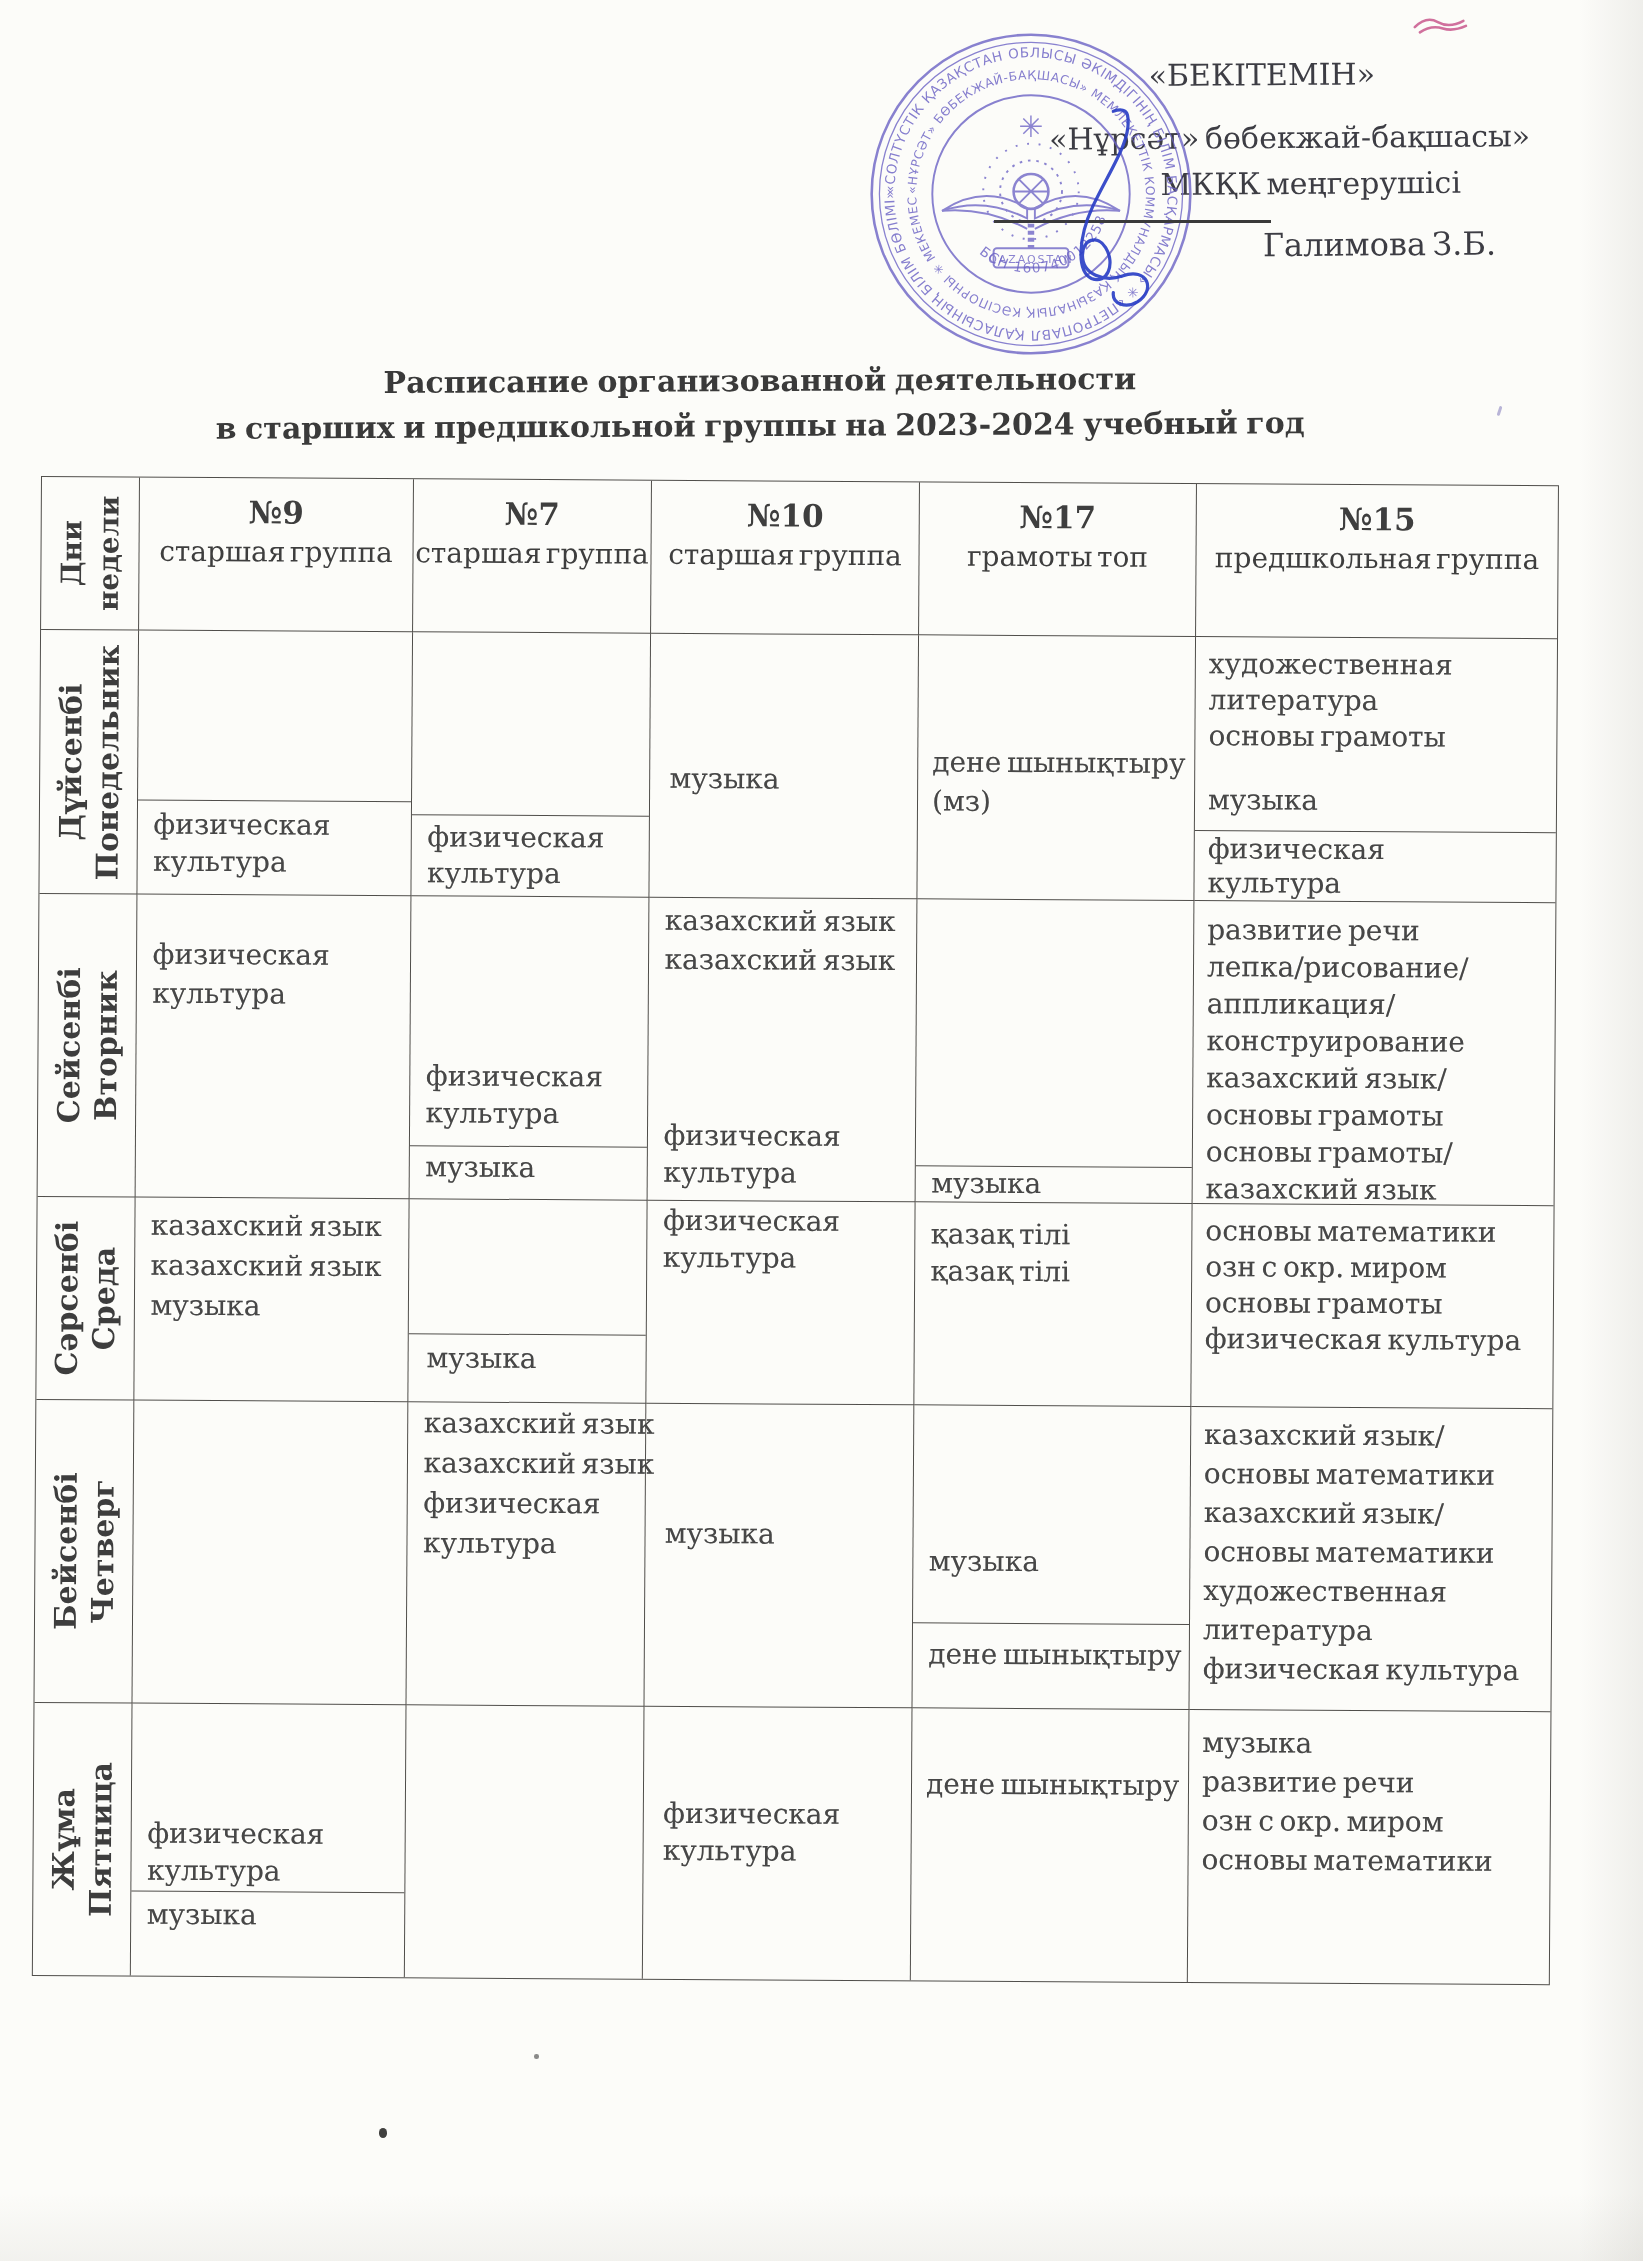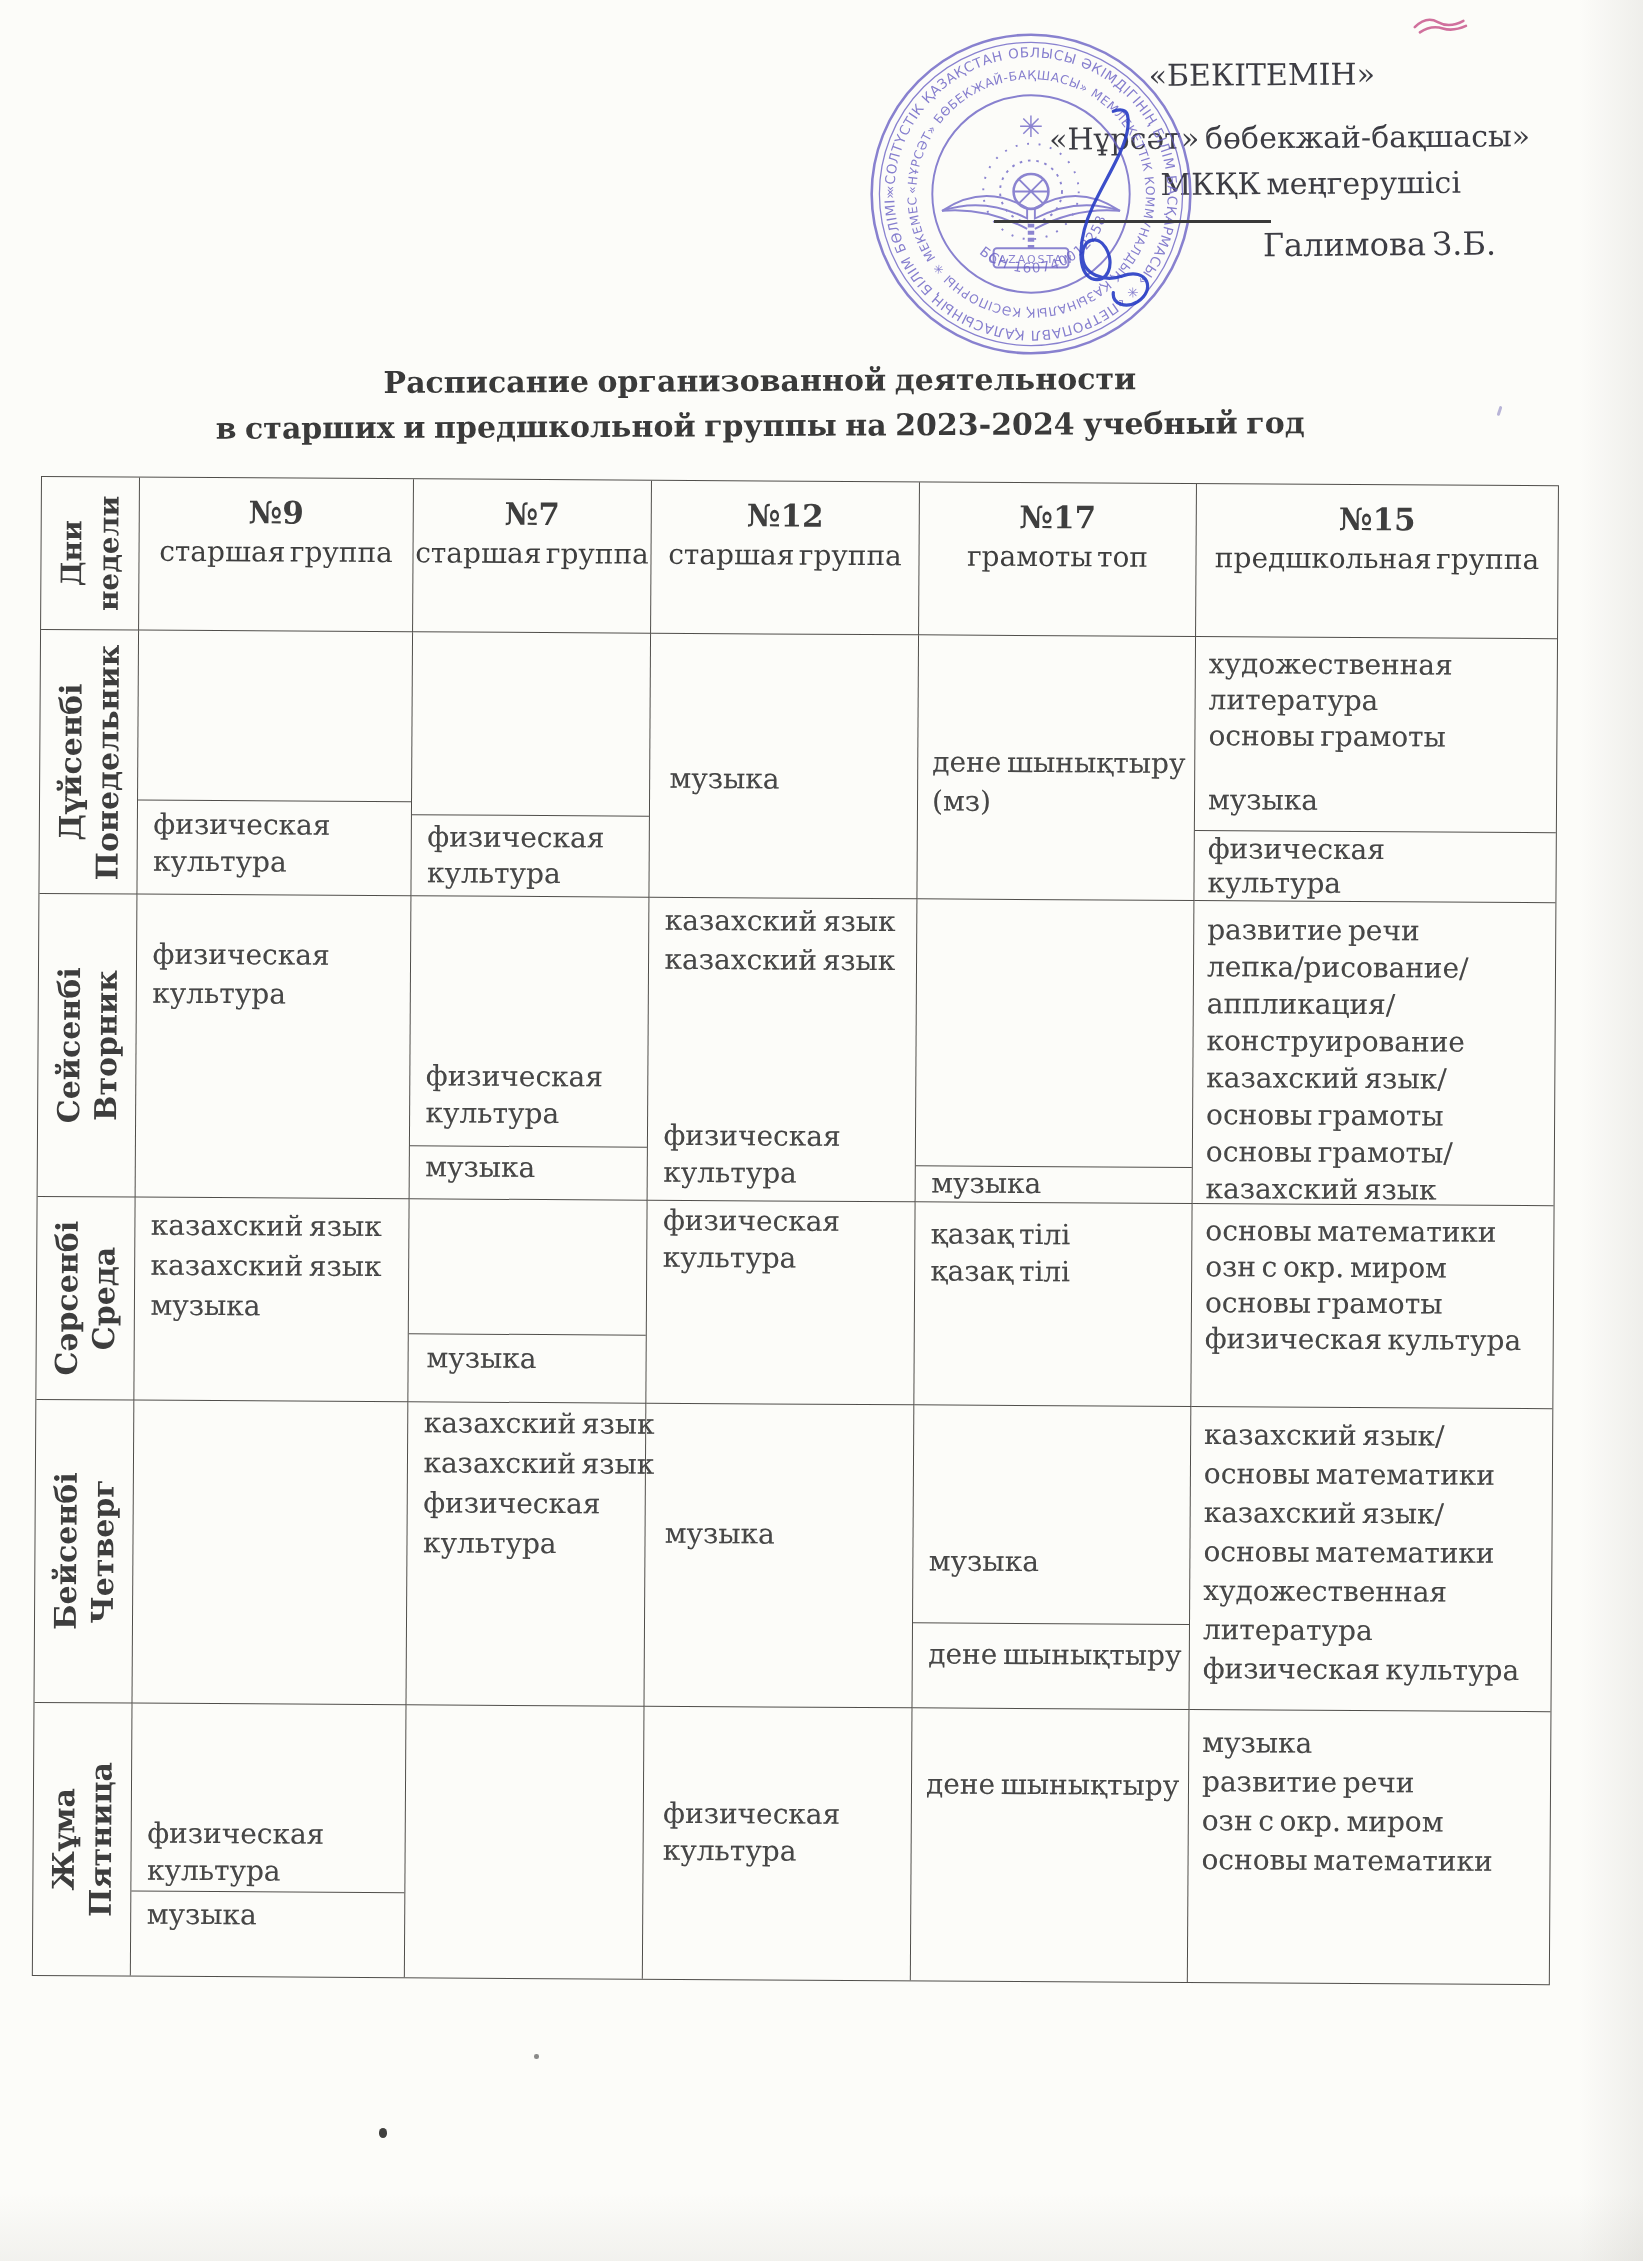--- a/index.html
+++ b/index.html
@@ -127,21 +127,21 @@
     </div>
     <div class="tcell hcell">
       <div class="hnum">№9</div>
       <div class="hname">старшая группа</div>
     </div>
     <div class="tcell hcell">
       <div class="hnum">№7</div>
       <div class="hname">старшая группа</div>
     </div>
     <div class="tcell hcell">
-      <div class="hnum">№12</div>
+      <div class="hnum">№10</div>
       <div class="hname">старшая группа</div>
     </div>
     <div class="tcell hcell">
       <div class="hnum">№17</div>
       <div class="hname">грамоты топ</div>
     </div>
     <div class="tcell hcell lastcol">
       <div class="hnum">№15</div>
       <div class="hname">предшкольная группа</div>
     </div>

